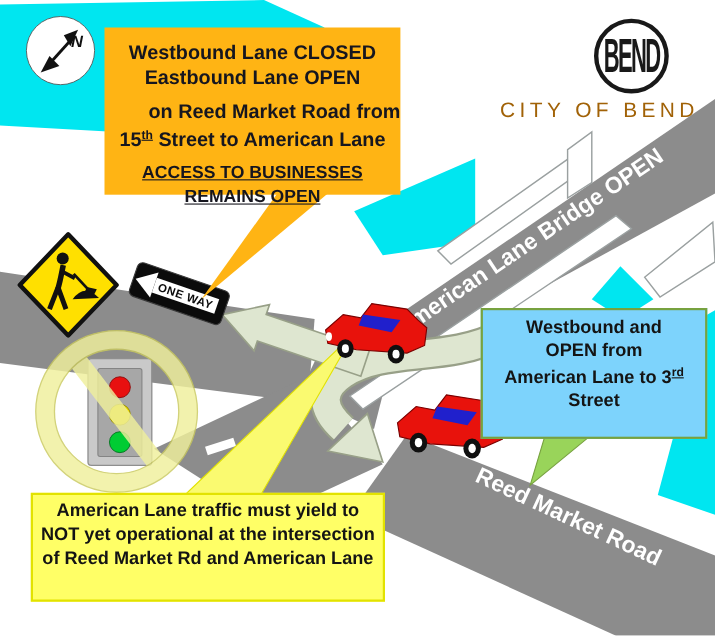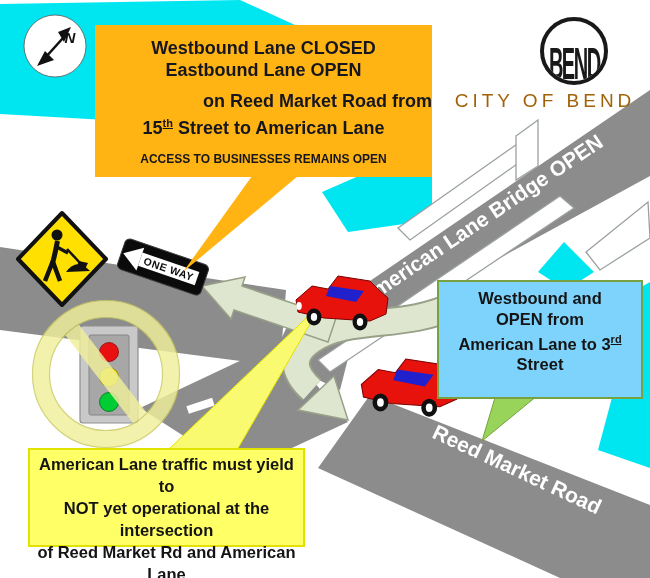--- a/index.html
+++ b/index.html
@@ -2,32 +2,32 @@
 <html><head>
 <meta charset="utf-8">
 <style>
   html,body{margin:0;padding:0;}
   #canvas{position:relative;width:650px;height:578px;background:#ffffff;overflow:hidden;
           font-family:"Liberation Sans","DejaVu Sans",sans-serif;}
   #map-svg{position:absolute;left:0;top:0;z-index:1;}
   .callout{position:absolute;z-index:2;box-sizing:border-box;text-align:center;
            font-weight:bold;color:#141414;}
   .callout .ln{display:block;}
-  #orange-box{left:95px;top:25px;width:337px;height:152px;background:#FFB414;padding-top:12px;
+  #orange-box{left:95px;top:25px;width:269px;height:152px;background:#FFB414;padding-top:12px;
               font-size:18px;line-height:22px;color:#16161f;}
   #orange-box .mid{margin-top:9px;text-align:right;}
-  #orange-box .small{margin-top:9px;font-size:12px;}
+  #orange-box .small{margin-top:9px;font-size:16px;text-decoration:underline;}
   #green-box{left:437px;top:280px;width:206px;height:119px;background:#7dd3fc;
              border:2px solid #77A23F;font-size:16.5px;line-height:20.5px;padding-top:6px;}
-  #yellow-box{left:28px;top:448px;width:277px;height:99px;background:#FFFF66;
+  #yellow-box{left:28px;top:448px;width:322px;height:99px;background:#FFFF66;
               border:2px solid #E2E200;font-size:16.5px;line-height:22px;padding-top:3px;}
   sup{font-size:11px;vertical-align:super;text-decoration:underline;}
   #logo{position:absolute;left:494px;top:17px;z-index:2;width:160px;text-align:center;}
   #logo-circle{width:60px;height:60px;border:4.5px solid #191919;border-radius:50%;
-               margin:0 auto;display:flex;align-items:flex-end;justify-content:center;overflow:hidden;}
+               margin:0 auto;display:flex;align-items:center;justify-content:center;overflow:hidden;}
   #logo-circle span{display:inline-block;font-weight:bold;font-size:27px;letter-spacing:-2px;
                     transform:scale(0.74,1.62);color:#191919;}
   #logo-caption{position:absolute;left:440px;top:90px;width:210px;z-index:2;text-align:center;
                 font-size:19px;letter-spacing:4px;color:#a16207;}
 </style>
 </head>
 <body>
 
 <div id="canvas">
 

